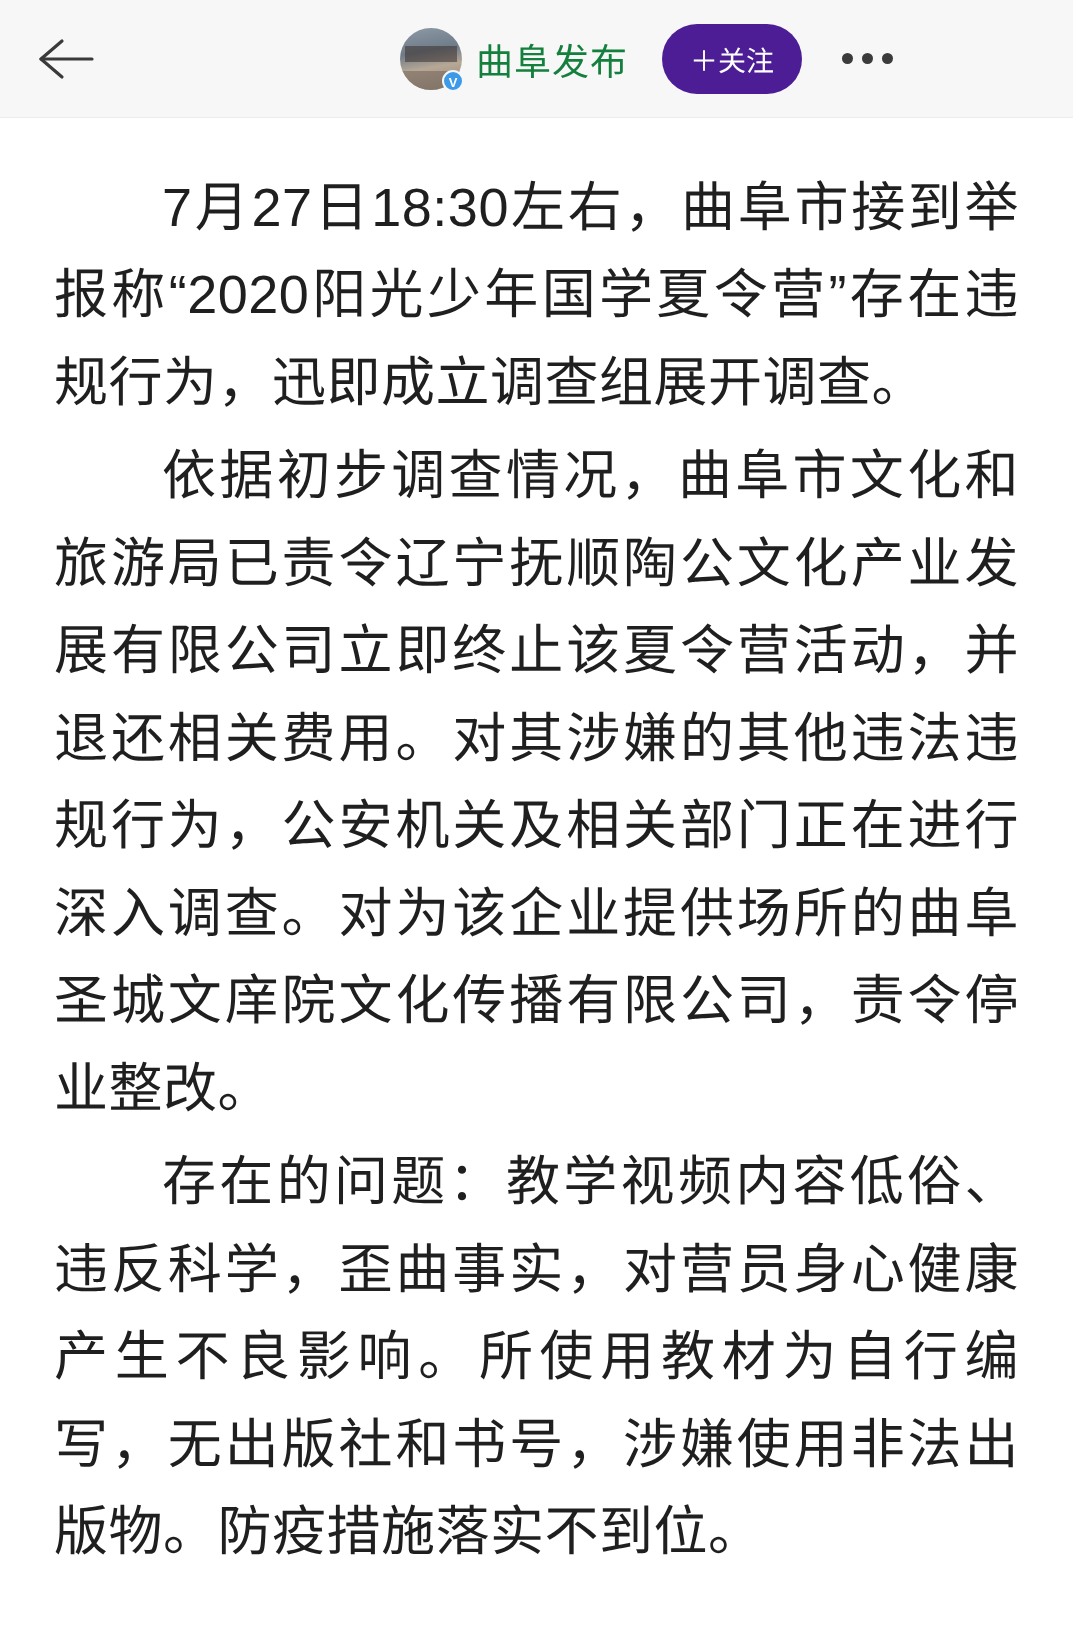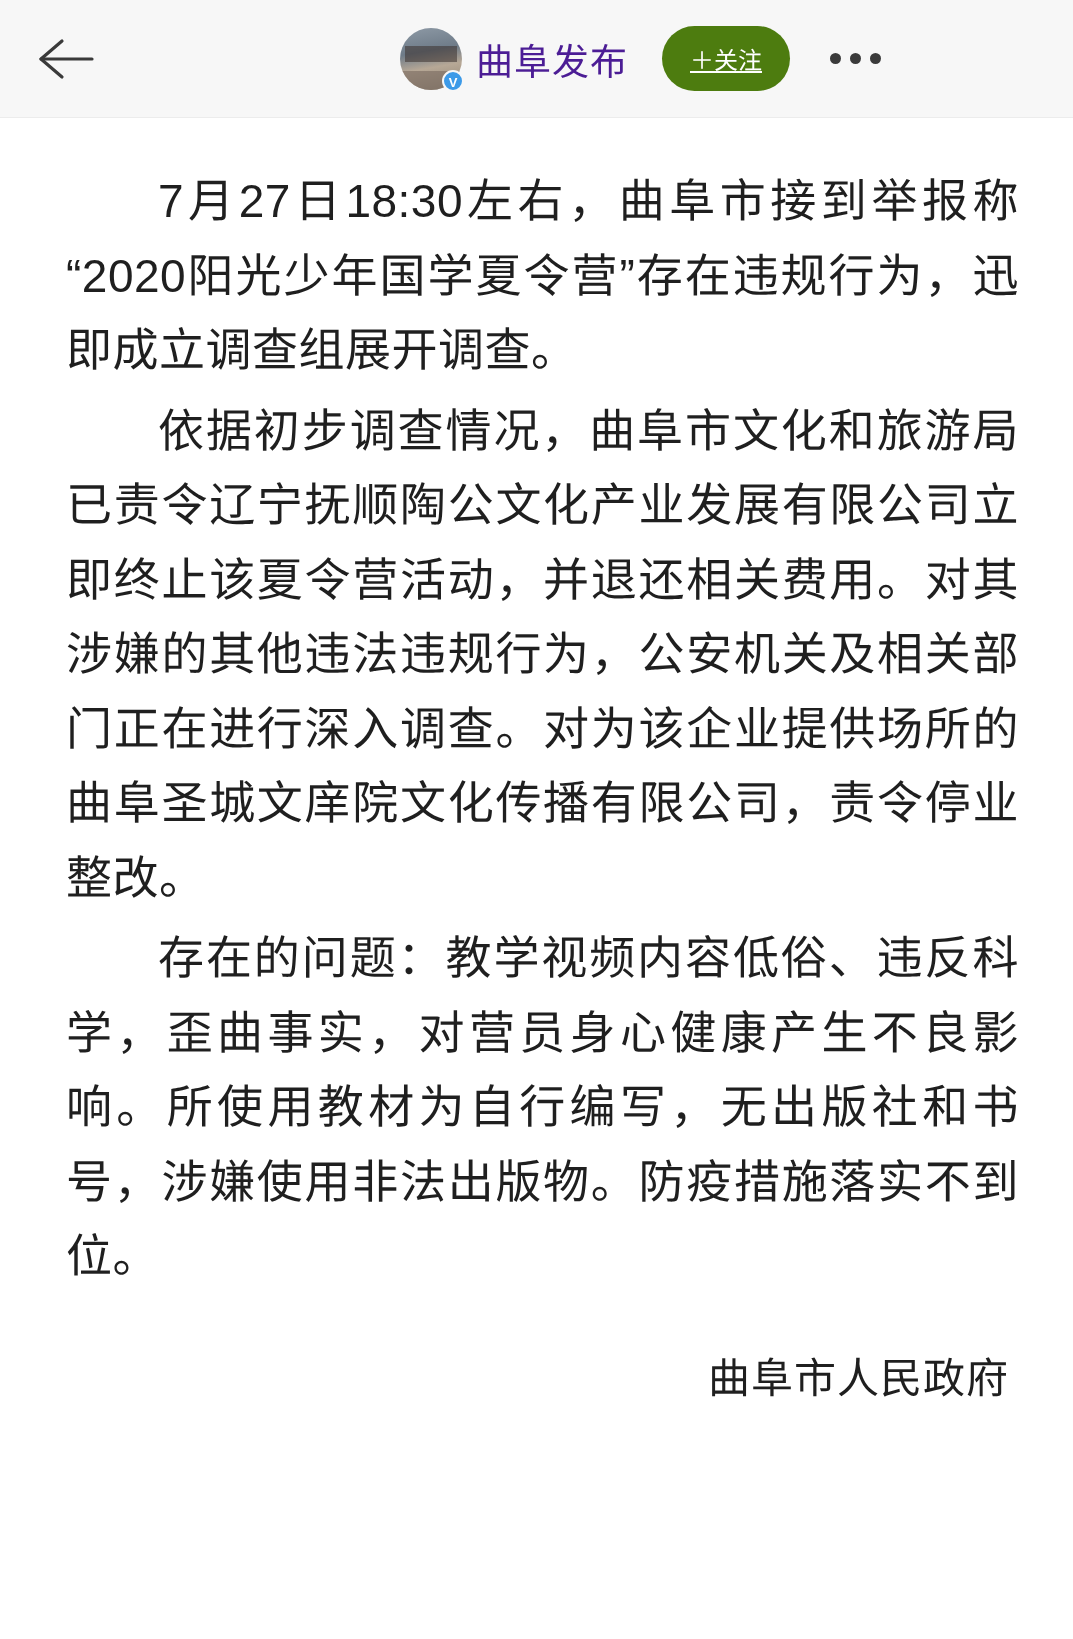--- a/index.html
+++ b/index.html
@@ -87,41 +87,40 @@
     border: 2px solid #f7f7f7;
     color: #fff;
     font-size: 13px;
     line-height: 22px;
     text-align: center;
     font-weight: bold;
     box-sizing: border-box;
   }
   .account-name {
     font-size: 37px;
-    color: #4c1d95;
+    color: #15803d;
     letter-spacing: 1px;
     white-space: nowrap;
   }
 
   .follow-btn {
     margin-left: 34px;
-    background: #4d7c0f;
+    background: #4c1d95;
     color: #ffffff;
-    font-size: 24px;
+    font-size: 28px;
     border-radius: 36px;
     padding: 15px 28px;
     white-space: nowrap;
     display: flex;
     align-items: center;
     gap: 2px;
     cursor: pointer;
     flex: 0 0 auto;
     border: none;
     font-family: inherit;
-    text-decoration: underline;
   }
 
   .more-btn {
     margin-left: 36px;
     display: flex;
     align-items: center;
     gap: 9px;
     cursor: pointer;
     flex: 0 0 auto;
     padding: 10px 4px;
@@ -133,25 +132,25 @@
     background: #3b3b3b;
     border-radius: 50%;
   }
 
   
   .article {
     padding: 46px 54px 0 54px;
     box-sizing: border-box;
   }
   .para {
-    font-size: 46px;
+    font-size: 54px;
     line-height: 1.62;
     color: #1f1f1f;
     text-indent: 2em;
-    margin: 0 0 6px 12px;
+    margin: 0 0 6px 0;
     text-align: justify;
     letter-spacing: 0.5px;
   }
   .signature {
     margin-top: 52px;
     text-align: right;
     padding-right: 10px;
   }
   .sign-line {
     font-size: 42px;

